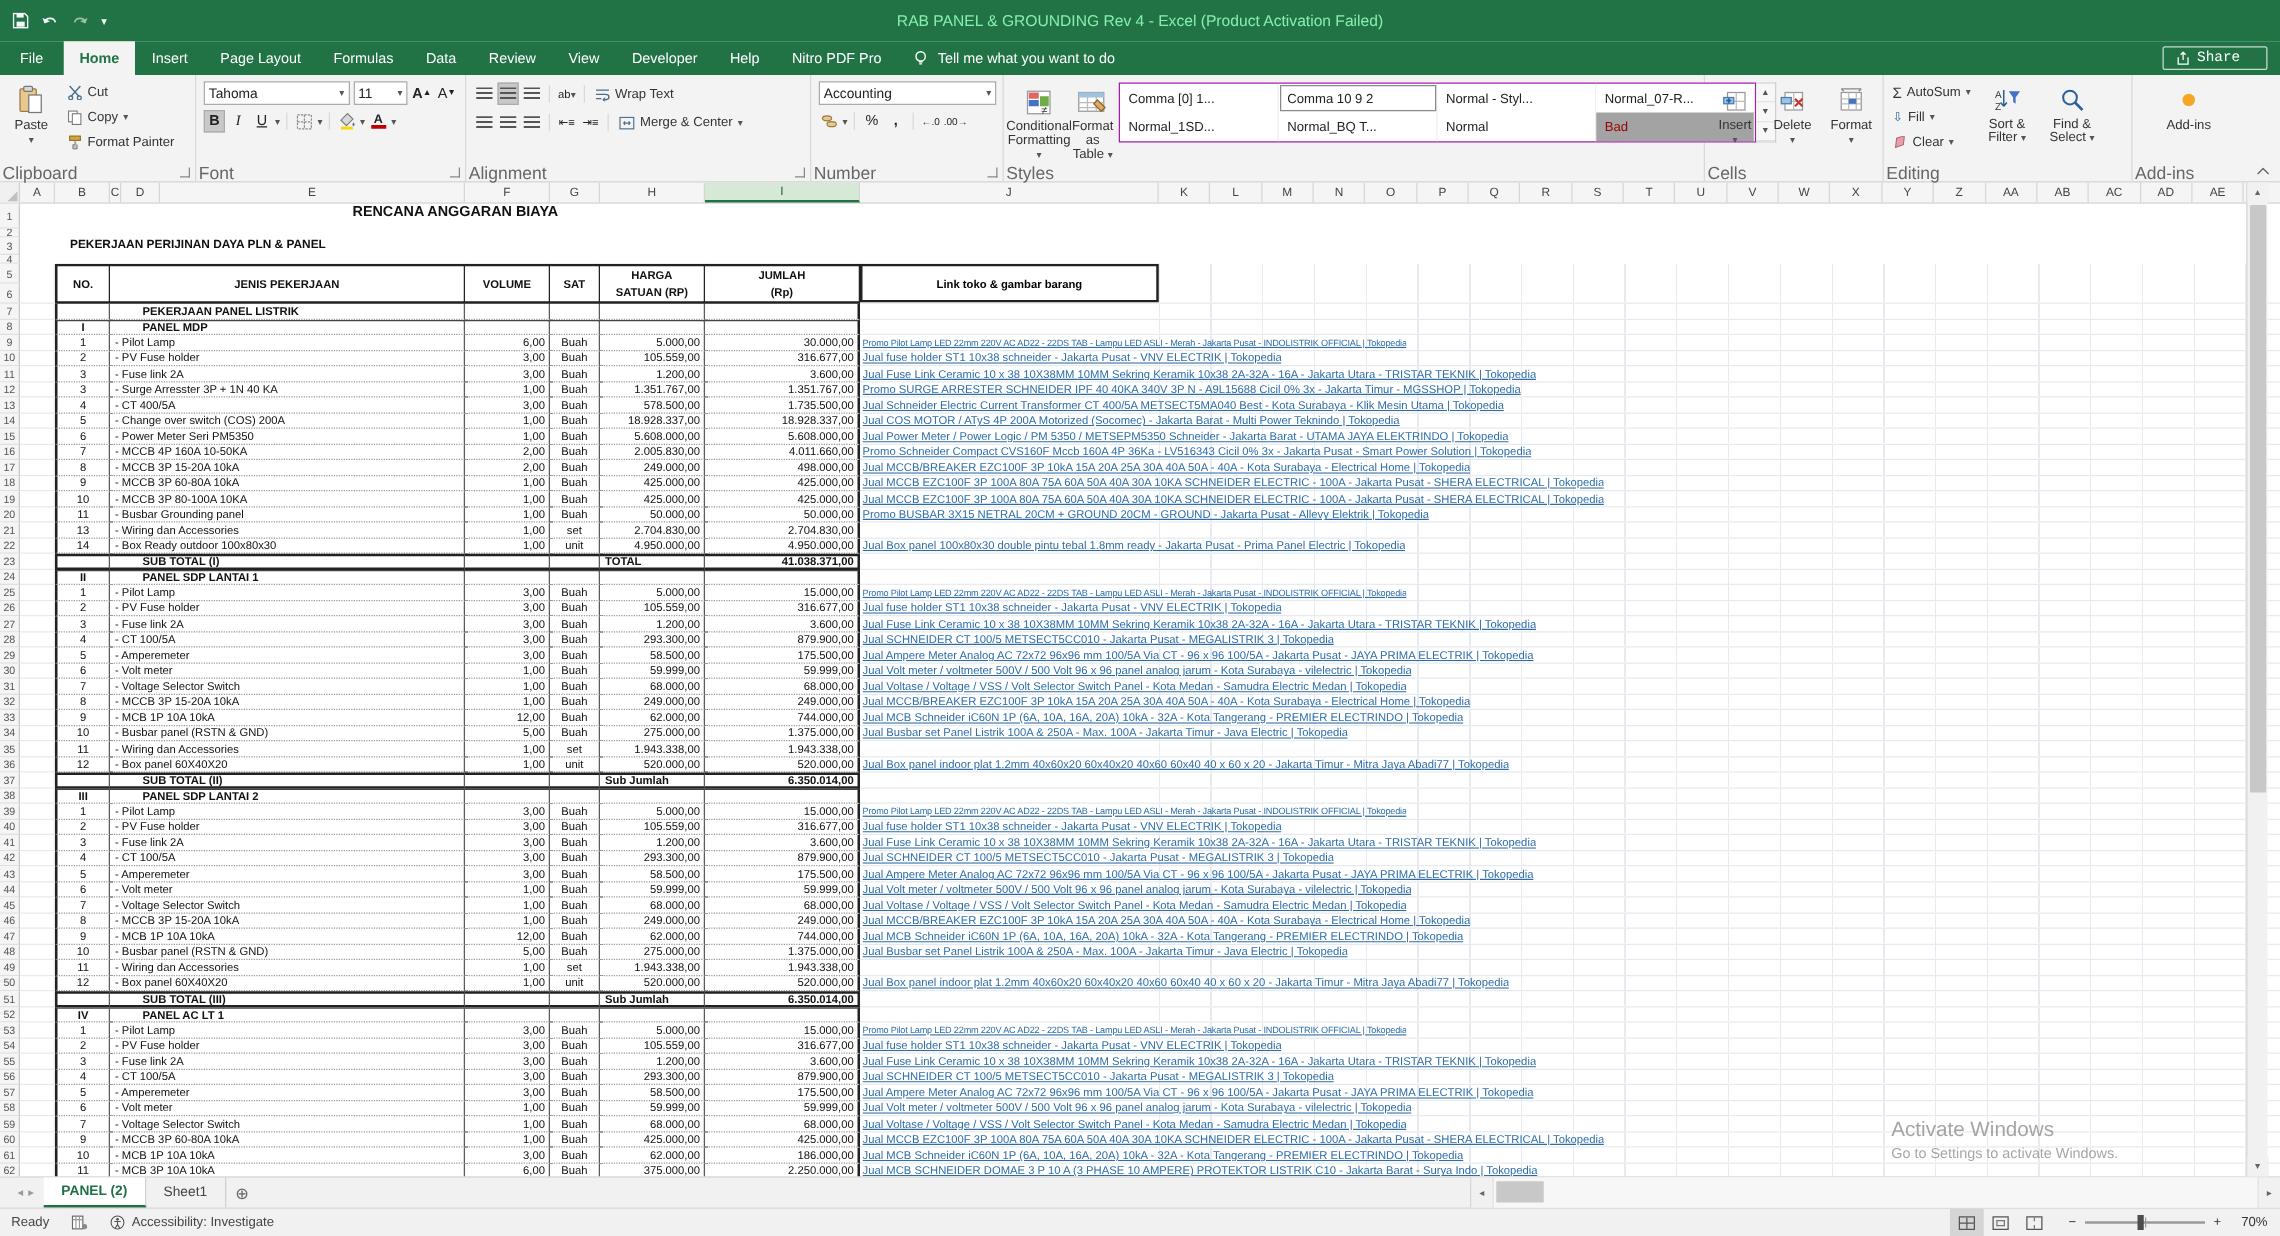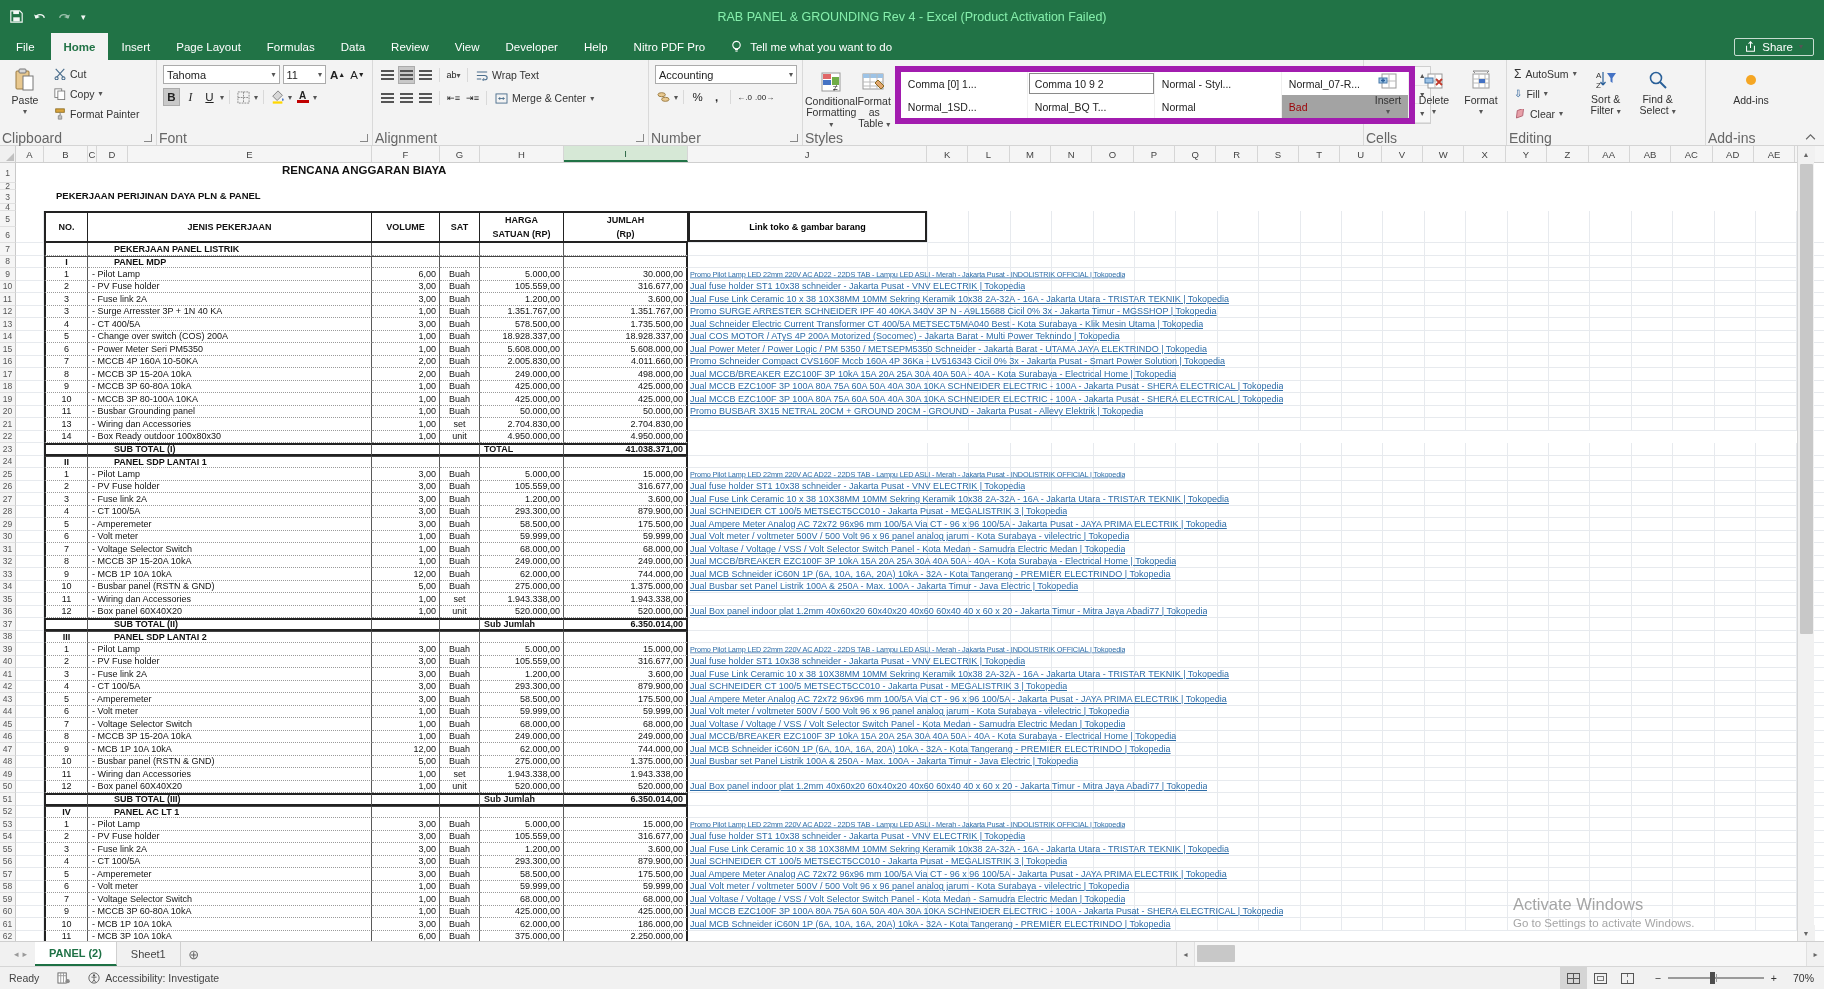--- a/index.html
+++ b/index.html
@@ -21,21 +21,21 @@
   .restore-ico:before { content:""; position:absolute; left:2px; top:-3px; width:9px; height:9px; border:1px solid #fff; border-left:none; border-bottom:none; }
 
   
   .menubar { height:27px; background:#217346; display:flex; align-items:stretch; color:#fff; font-size:11.5px; position:relative; }
   .mtab { padding:0 13px; display:flex; align-items:center; cursor:default; }
   .mtab.file { padding:0 16px; }
   .mtab.active { background:#f3f3f3; color:#217346; font-weight:bold; }
   .tellme { display:flex; align-items:center; gap:7px; padding:0 12px; }
   .bulb { width:13px; height:13px; }
   .share-wrap { margin-left:auto; display:flex; align-items:center; padding-right:10px; }
-  .share-btn { border:1px solid rgba(255,255,255,.75); border-radius:2px; padding:2px 10px; display:flex; align-items:center; gap:6px; font-size:11.5px; }
+  .share-btn { border:1px solid rgba(255,255,255,.75); border-radius:2px; padding:2px 10px; display:flex; align-items:center; gap:6px; font-size:11.5px;font-family:Liberation Mono, monospace; }
 
   
   .ribbon { height:86px; background:#f3f3f3; border-bottom:1px solid #d4d4d4; display:flex; align-items:stretch; position:relative; }
   .rgroup { display:flex; flex-direction:column; border-right:1px solid #d9d9d9; padding:2px 2px 0 2px; }
   .rg-body { flex:1; display:flex; align-items:flex-start; padding-top:2px; }
   .rg-label { height:15px; font-size:14px; color:#666; text-align:left; position:relative; }
   .lnch { position:absolute; right:2px; bottom:3px; width:8px; height:8px; border-right:1px solid #888; border-bottom:1px solid #888; }
   .bigbtn { width:46px; display:flex; flex-direction:column; align-items:center; font-size:10.5px; color:#333; text-align:center; line-height:12px; padding-top:2px; }
   .bigbtn .bicon { height:28px; display:flex; align-items:center; justify-content:center; }
   .dd { font-size:8px; color:#555; }
@@ -45,21 +45,21 @@
   .combo .dd { margin-left:auto; }
   .fontrow { display:flex; gap:3px; align-items:center; }
   .btnrow { display:flex; gap:2px; align-items:center; height:20px; margin-top:3px; }
   .fmtb { min-width:17px; height:18px; display:flex; align-items:center; justify-content:center; font-size:11.5px; color:#222; }
   .fmtb.on { background:#c8c8c8; border:1px solid #ababab; }
   .grow-b { font-weight:bold; }
   .bars { width:13px; height:10px; }
   .bars.l { background:linear-gradient(#555 0 1.6px, transparent 1.6px 4px, #555 4px 5.6px, transparent 5.6px 8px, #555 8px 9.6px, transparent 9.6px); }
   .vdiv { width:1px; background:#d9d9d9; margin:2px 3px; }
   .stylegal { display:flex; }
-  .chipwrap { border:6px solid #a21caf; background:#fff; display:grid; grid-template-columns:repeat(4,127px); grid-auto-rows:23px; }
+  .chipwrap { border:1px solid #a21caf; background:#fff; display:grid; grid-template-columns:repeat(4,127px); grid-auto-rows:23px; }
   .chip { display:flex; align-items:center; padding:0 7px; font-size:10.5px; color:#222; border-right:1px solid #efefef; white-space:nowrap; overflow:hidden; }
   .chip.sel { outline:1px solid #8a8a8a; outline-offset:-2px; }
   .chip.bad { background:#a3a3a3; color:#9c0006; }
   .galscroll { width:16px; border:1px solid #cfcfcf; border-left:none; display:flex; flex-direction:column; }
   .galscroll div { flex:1; display:flex; align-items:center; justify-content:center; font-size:7px; color:#555; background:#f7f7f7; border-bottom:1px solid #e0e0e0; }
   .twoline { line-height:11px; }
   .collapse { position:absolute; right:8px; bottom:4px; font-size:10px; color:#666; }
 
   
   .colheaders { height:17px; display:flex; background:#f5f5f5; border-bottom:1px solid #cfcfcf; font-size:9.5px; color:#444; }
@@ -797,20 +797,23 @@
       </div>
       <div class="row r-item" style="height: 12.5px;">
         <div class="c-gut">22</div>
         <div class="c-a"></div>
         <div class="tz c-b first">14</div>
         <div class="tz c-cde">- Box Ready outdoor 100x80x30</div>
         <div class="tz c-f">1,00</div>
         <div class="tz c-g">unit</div>
         <div class="tz c-h">4.950.000,00</div>
         <div class="tz c-i last">4.950.000,00</div>
+        <div class="jre">
+          <span class="lnk">Jual Box panel 100x80x30 double pintu tebal 1.8mm ready - Jakarta Pusat - Prima Panel Electric | Tokopedia</span>
+        </div>
       </div>
       <div class="row r-tot" style="height: 12.5px;">
         <div class="c-gut">23</div>
         <div class="c-a"></div>
         <div class="tz c-b first"></div>
         <div class="tz c-cde">SUB TOTAL (I)</div>
         <div class="tz c-f"></div>
         <div class="tz c-g"></div>
         <div class="tz c-h">TOTAL</div>
         <div class="tz c-i last">41.038.371,00</div>
@@ -1298,20 +1301,23 @@
       </div>
       <div class="row r-item" style="height: 12.5px;">
         <div class="c-gut">62</div>
         <div class="c-a"></div>
         <div class="tz c-b first">11</div>
         <div class="tz c-cde">- MCB 3P 10A 10kA</div>
         <div class="tz c-f">6,00</div>
         <div class="tz c-g">Buah</div>
         <div class="tz c-h">375.000,00</div>
         <div class="tz c-i last">2.250.000,00</div>
+        <div class="jre">
+          <span class="lnk">Jual MCB SCHNEIDER DOMAE 3 P 10 A (3 PHASE 10 AMPERE) PROTEKTOR LISTRIK C10 - Jakarta Barat - Surya Indo | Tokopedia</span>
+        </div>
       </div>
     </div>
 
   <div class="vscroll">
     <div class="vs-btn">▲</div>
     <div class="vs-thumb"></div>
     <div class="vs-spacer"></div>
     <div class="vs-btn">▼</div>
   </div>
 

